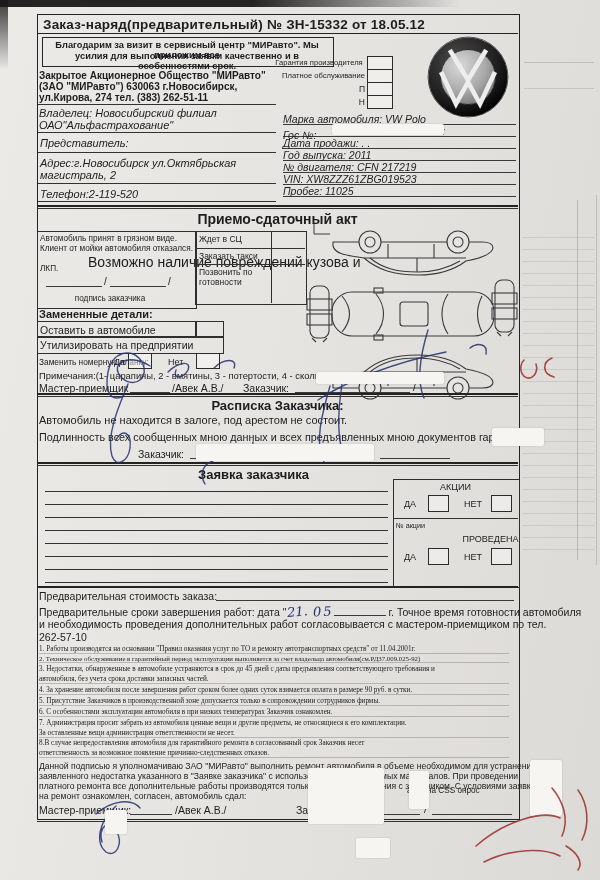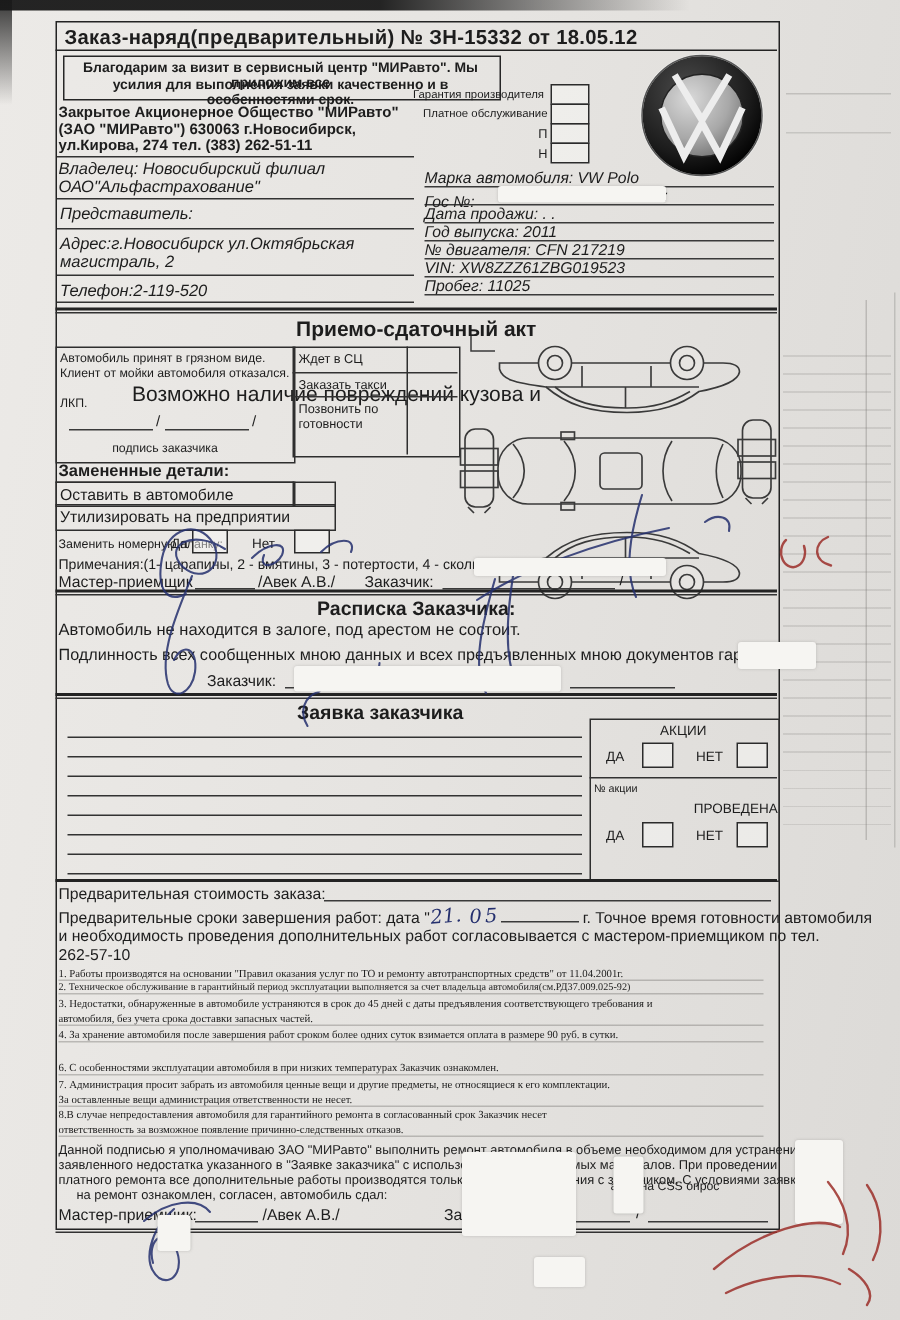--- a/index.html
+++ b/index.html
@@ -234,30 +234,31 @@
     <span>Предварительные сроки завершения работ: дата "</span><span class="hand" style="font-size:13px;display:inline-block;transform:rotate(-5deg);">21.</span>&nbsp;&nbsp;<span class="hand" style="font-size:13px;display:inline-block;transform:rotate(-3deg);letter-spacing:2px;">05</span><span class="ul" style="display:inline-block;width:52px;height:9px;"></span>&nbsp;<span>г. Точное время готовности автомобиля</span>
   </div>
   <div class="abs" style="left:39px;top:618px;font-size:10.5px;">и необходимость проведения дополнительных работ согласовывается с мастером-приемщиком по тел.</div>
   <div class="abs" style="left:39px;top:631px;font-size:10.5px;">262-57-10</div>
 
   <div class="abs ser" style="left:39px;top:645px;width:470px;font-size:7.2px;border-bottom:.5px solid rgba(100,98,95,.35);">1. Работы производятся на основании "Правил оказания услуг по ТО и ремонту автотранспортных средств" от 11.04.2001г.</div>
   <div class="abs ser" style="left:39px;top:655px;width:470px;font-size:6.8px;border-bottom:.5px solid rgba(100,98,95,.35);">2. Техническое обслуживание в гарантийный период эксплуатации выполняется за счет владельца автомобиля(см.РД37.009.025-92)</div>
   <div class="abs ser" style="left:39px;top:665px;width:470px;font-size:7.2px;">3. Недостатки, обнаруженные в автомобиле устраняются в срок до 45 дней с даты предъявления соответствующего требования и</div>
   <div class="abs ser" style="left:39px;top:675px;width:470px;font-size:7.2px;border-bottom:.5px solid rgba(100,98,95,.35);">автомобиля, без учета срока доставки запасных частей.</div>
   <div class="abs ser" style="left:39px;top:686px;width:470px;font-size:7.2px;border-bottom:.5px solid rgba(100,98,95,.35);">4. За хранение автомобиля после завершения работ сроком более одних суток взимается оплата в размере 90 руб. в сутки.</div>
+  <div class="abs ser" style="left:39px;top:697px;width:470px;font-size:7.2px;border-bottom:.5px solid rgba(100,98,95,.35);">5. Присутствие Заказчиков в производственной зоне допускается только в сопровождении сотрудников фирмы.</div>
   <div class="abs ser" style="left:39px;top:708px;width:470px;font-size:7.2px;border-bottom:.5px solid rgba(100,98,95,.35);">6. С особенностями эксплуатации автомобиля в при низких температурах Заказчик ознакомлен.</div>
   <div class="abs ser" style="left:39px;top:719px;width:470px;font-size:7.2px;">7. Администрация просит забрать из автомобиля ценные вещи и другие предметы, не относящиеся к его комплектации.</div>
   <div class="abs ser" style="left:39px;top:729px;width:470px;font-size:7.2px;border-bottom:.5px solid rgba(100,98,95,.35);">За оставленные вещи администрация ответственности не несет.</div>
   <div class="abs ser" style="left:39px;top:739px;width:470px;font-size:7.2px;">8.В случае непредоставления автомобиля для гарантийного ремонта в согласованный срок Заказчик несет</div>
   <div class="abs ser" style="left:39px;top:749px;width:470px;font-size:7.2px;border-bottom:.5px solid rgba(100,98,95,.35);">ответственность за возможное появление причинно-следственных отказов.</div>
 
   <div class="abs" style="left:39px;top:761px;font-size:8.6px;">Данной подписью я уполномачиваю ЗАО "МИРавто" выполнить ремонт автомобиля в объеме необходимом для устранения</div>
   <div class="abs" style="left:39px;top:771px;font-size:8.6px;">заявленного недостатка указанного в "Заявке заказчика" с использованием необходимых материалов. При проведении</div>
   <div class="abs" style="left:39px;top:781px;font-size:8.6px;">платного ремонта все дополнительные работы производятся только после согласования с заказчиком. С условиями заявки</div>
-  <div class="abs" style="left:39px;top:791px;font-size:8.6px;padding-left:12px;">на ремонт ознакомлен, согласен, автомобиль сдал:</div>
+  <div class="abs" style="left:39px;top:791px;font-size:8.6px;">на ремонт ознакомлен, согласен, автомобиль сдал:</div>
   <div class="abs" style="left:407px;top:786px;font-size:8.2px;">асен на CSS опрос</div>
 
   <div class="abs" style="left:39px;top:804px;font-size:10.5px;">Мастер-приемщик:</div>
   <div class="abs ul" style="left:130px;top:806px;width:42px;height:8px;"></div>
   <div class="abs" style="left:175px;top:804px;font-size:10.5px;">/Авек А.В./</div>
   <div class="abs" style="left:296px;top:804px;font-size:10.5px;">Заказчик:</div>
   <div class="abs ul" style="left:348px;top:806px;width:72px;height:8px;"></div>
   <div class="abs" style="left:424px;top:803px;font-size:10.5px;">/</div>
   <div class="abs ul" style="left:432px;top:806px;width:80px;height:8px;"></div>
   <div class="abs hr" style="left:37px;top:821px;width:481px;"></div>

